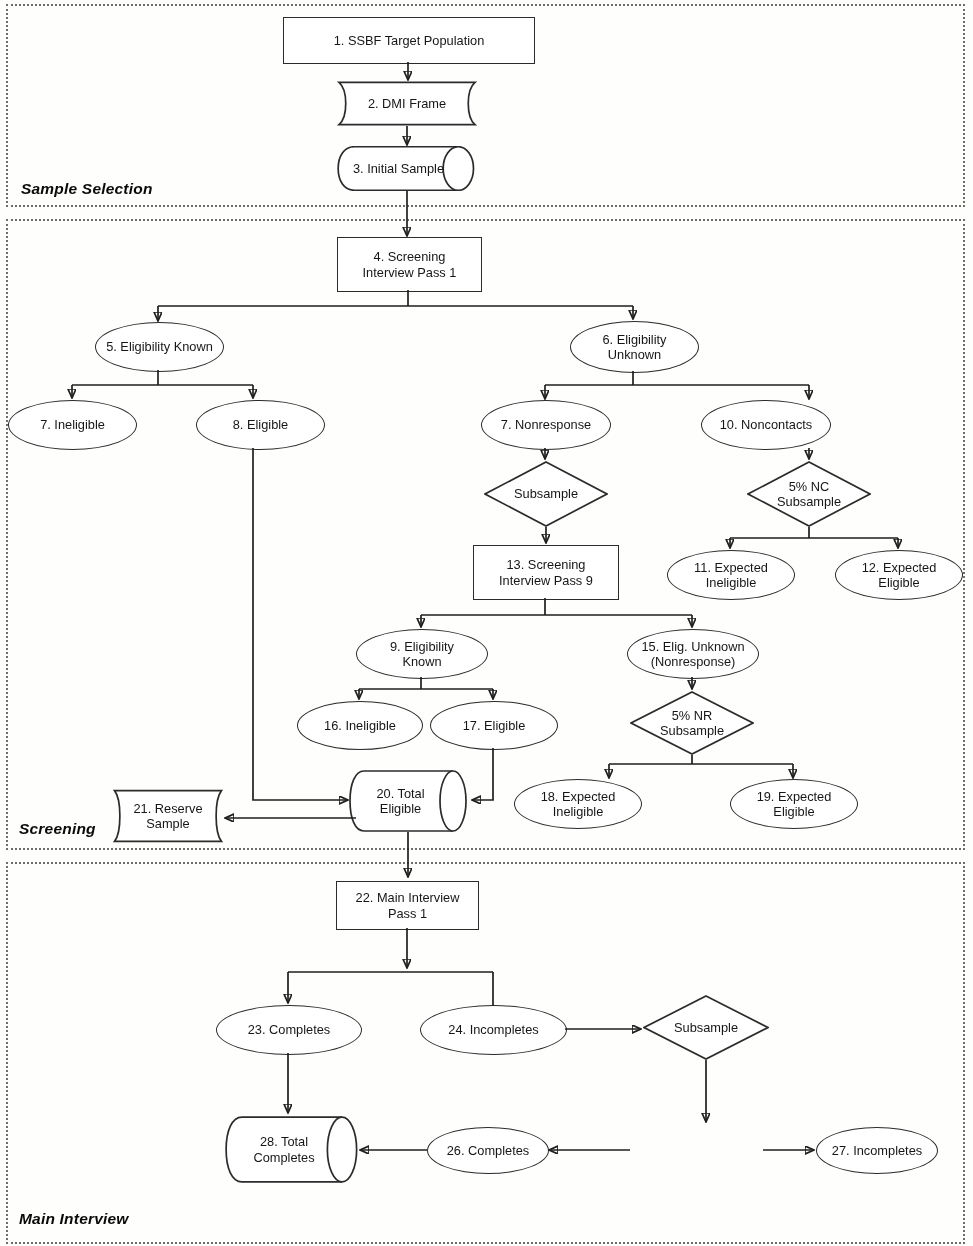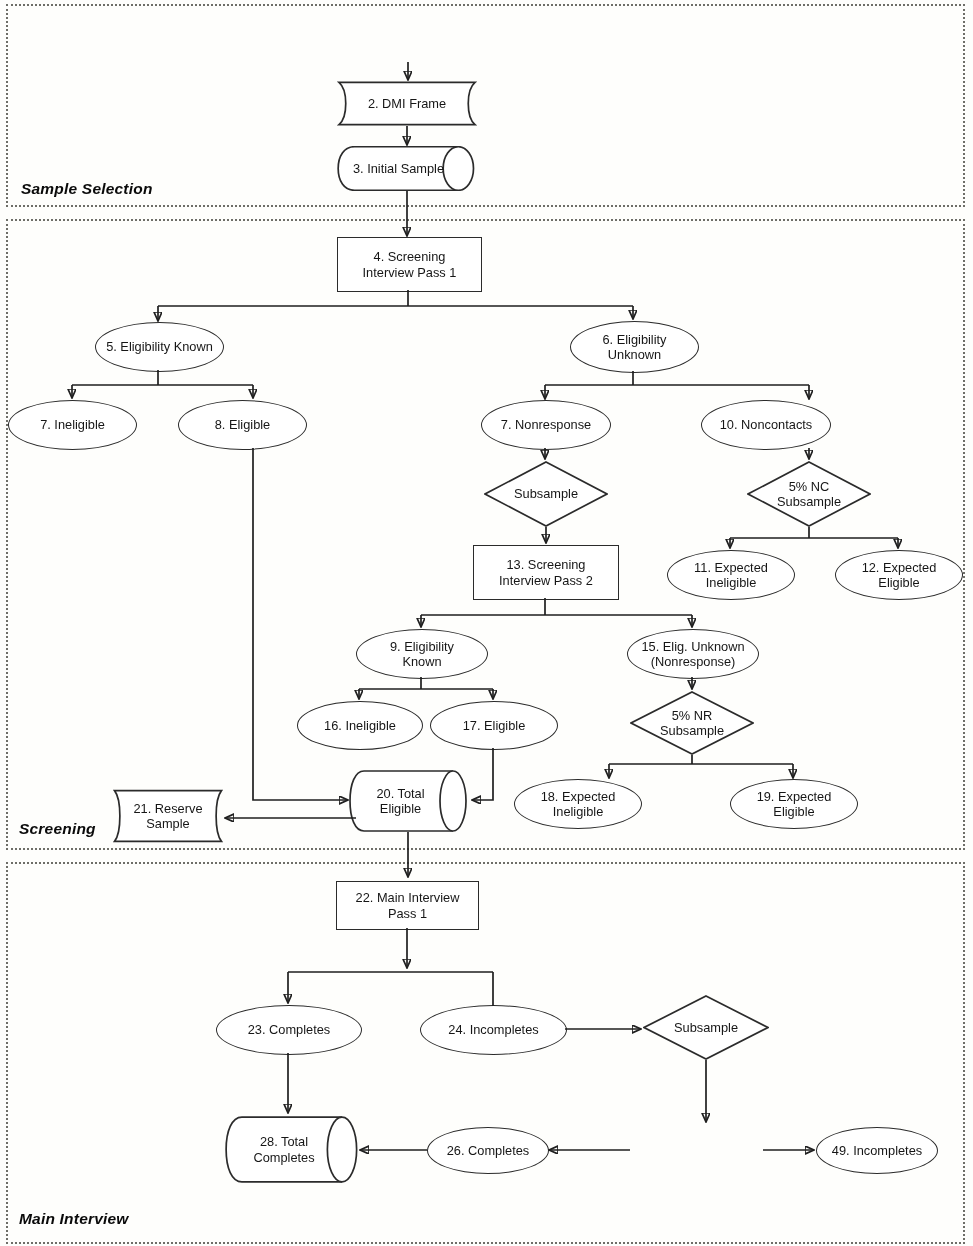--- a/index.html
+++ b/index.html
@@ -68,20 +68,23 @@
     <path d="M407,928 V967" marker-end="url(#ah)"></path>
     <path d="M288,972 V1002" marker-end="url(#ah)"></path>
     <path d="M565,1029 H640" marker-end="url(#ah)"></path>
     <path d="M706,1060 V1121" marker-end="url(#ah)"></path>
     <path d="M288,1053 V1112" marker-end="url(#ah)"></path>
     <path d="M630,1150 H550" marker-end="url(#ah)"></path>
     <path d="M427,1150 H361" marker-end="url(#ah)"></path>
     <path d="M763,1150 H813" marker-end="url(#ah)"></path>
   </svg>
 
+  <div class="node rect" style="left:283px;top:17px;width:250px;height:45px">
+    <span>1. SSBF Target Population</span>
+  </div>
 
   <div class="node" style="left:337px;top:81px;width:140px;height:45px">
     <svg class="shape-svg" viewBox="0 0 140 50" preserveAspectRatio="none">
       <path d="M2,1.5 L138,1.5 C129,10 129,40 138,48.5 L2,48.5 C11,40 11,10 2,1.5 Z"></path>
     </svg>
     <span>2. DMI Frame</span>
   </div>
 
   <div class="node" style="left:337px;top:146px;width:140px;height:45px">
     <svg class="shape-svg" viewBox="0 0 120 62" preserveAspectRatio="none">
@@ -100,21 +103,21 @@
     <span>5. Eligibility Known</span>
   </div>
   <div class="node ell" style="left:570px;top:321px;width:127px;height:50px">
     <span>6. Eligibility
 Unknown</span>
   </div>
 
   <div class="node ell" style="left:8px;top:400px;width:127px;height:48px">
     <span>7. Ineligible</span>
   </div>
-  <div class="node ell" style="left:178px;top:400px;width:127px;height:48px">
+  <div class="node ell" style="left:196px;top:400px;width:127px;height:48px">
     <span>8. Eligible</span>
   </div>
   <div class="node ell" style="left:481px;top:400px;width:128px;height:48px">
     <span>7. Nonresponse</span>
   </div>
   <div class="node ell" style="left:701px;top:400px;width:128px;height:48px">
     <span>10. Noncontacts</span>
   </div>
 
   <div class="node" style="left:484px;top:461px;width:124px;height:66px">
@@ -135,21 +138,21 @@
     <span>11. Expected
 Ineligible</span>
   </div>
   <div class="node ell" style="left:835px;top:550px;width:126px;height:48px">
     <span>12. Expected
 Eligible</span>
   </div>
 
   <div class="node rect" style="left:473px;top:545px;width:144px;height:53px">
     <span>13. Screening
-Interview Pass 2</span>
+Interview Pass 9</span>
   </div>
 
   <div class="node ell" style="left:356px;top:629px;width:130px;height:48px">
     <span>9. Eligibility
 Known</span>
   </div>
   <div class="node ell" style="left:627px;top:629px;width:130px;height:48px">
     <span>15. Elig. Unknown
 (Nonresponse)</span>
   </div>
@@ -212,21 +215,21 @@
       <polygon points="60,1 119,33 60,65 1,33"></polygon>
     </svg>
     <span>Subsample</span>
   </div>
 
 
   <div class="node ell" style="left:427px;top:1127px;width:120px;height:45px">
     <span>26. Completes</span>
   </div>
   <div class="node ell" style="left:816px;top:1127px;width:120px;height:45px">
-    <span>49. Incompletes</span>
+    <span>27. Incompletes</span>
   </div>
 
   <div class="node" style="left:225px;top:1116px;width:135px;height:67px">
     <svg class="shape-svg" viewBox="0 0 120 62" preserveAspectRatio="none">
       <path d="M104,1 L15,1 C6,1 1,14 1,31 C1,48 6,61 15,61 L104,61"></path>
       <ellipse cx="104" cy="31" rx="13" ry="30"></ellipse>
     </svg>
     <span class="cyl-pad">28. Total
 Completes</span>
   </div>

